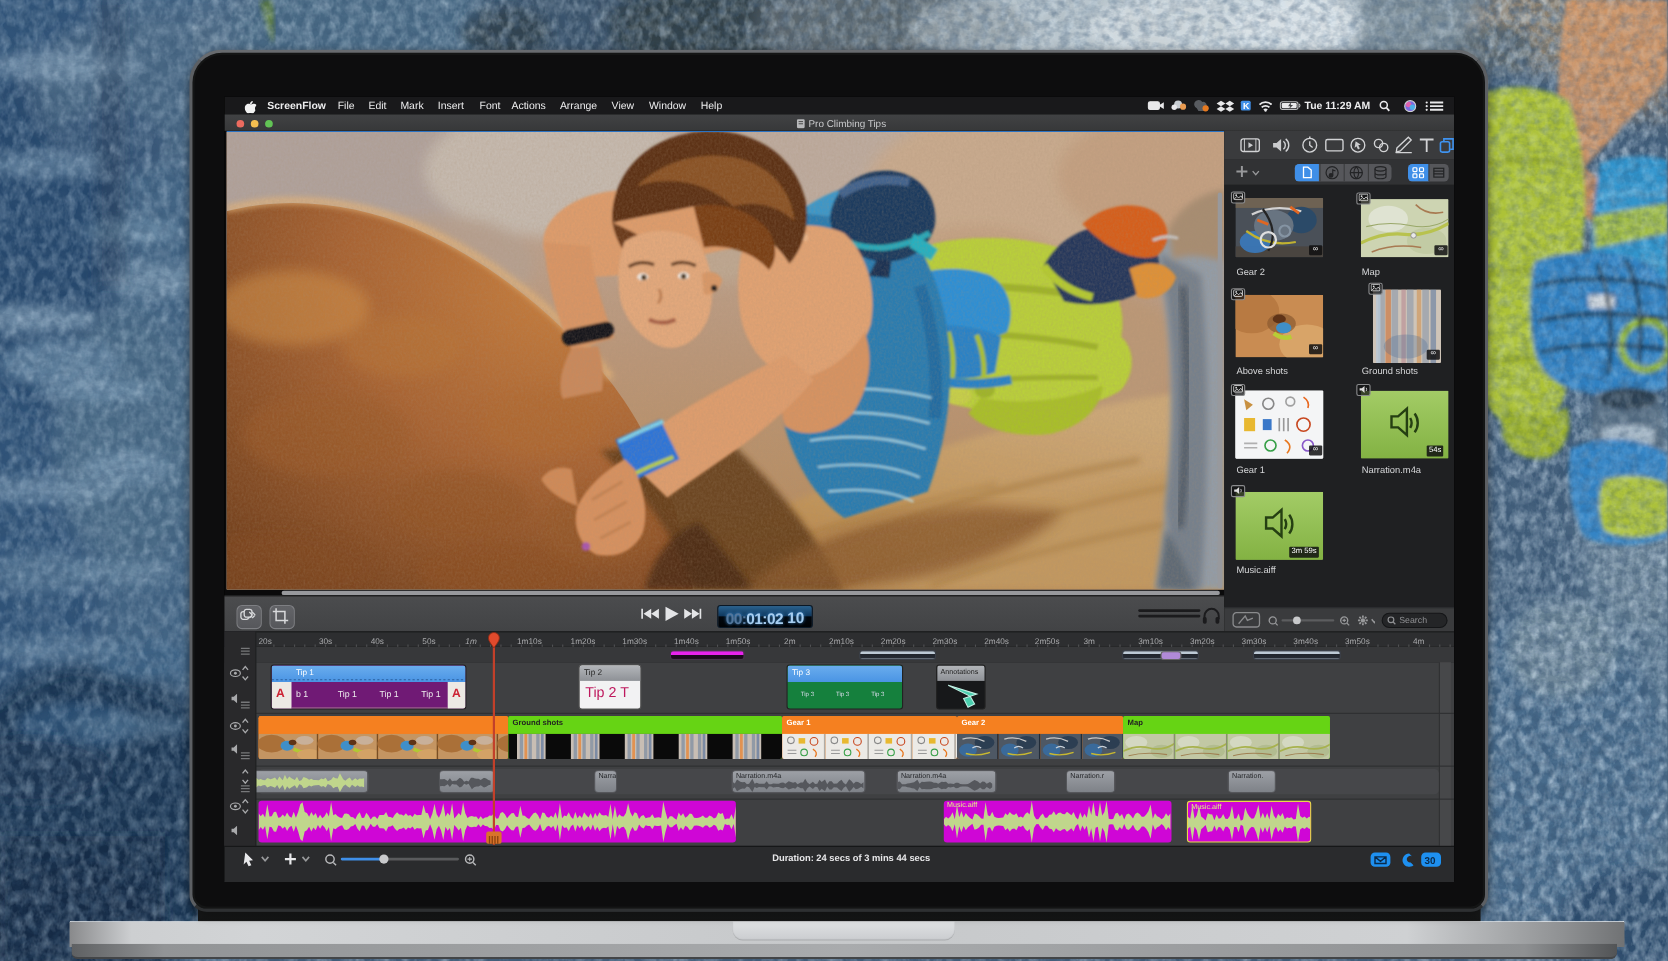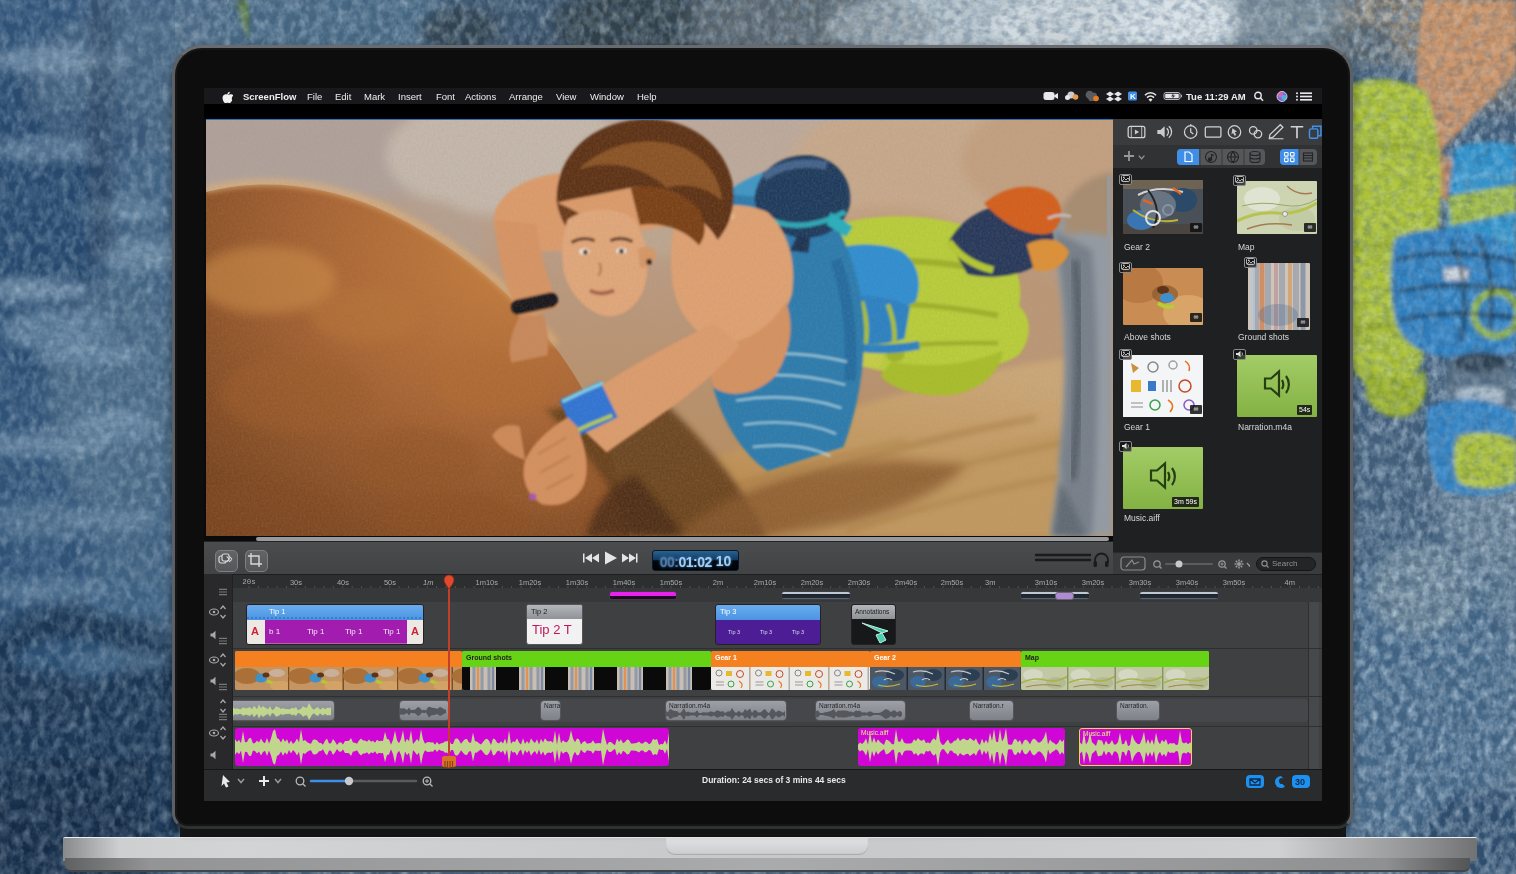--- a/index.html
+++ b/index.html
@@ -248,20 +248,31 @@
             <path d="M48,5.5 h12"></path>
             <path d="M48,8.8 h12"></path>
           </g>
           <g fill="#e8e8ea">
             <circle cx="45" cy="2.2" r="1"></circle>
             <circle cx="45" cy="5.5" r="1"></circle>
             <circle cx="45" cy="8.8" r="1"></circle>
           </g>
         </svg>
       </div>
+<div id="titlebar">
+        <span class="tl" style="left:11px;background:#ec6b5f;"></span>
+        <span class="tl" style="left:24px;background:#f5bf50;"></span>
+        <span class="tl" style="left:37px;background:#62c455;"></span>
+        <svg class="abs" style="left:520px;top:3.5px" width="8" height="9">
+          <rect x="0.5" y="0.5" width="7" height="8" rx="1" fill="#b8b9bb"></rect>
+          <rect x="2" y="2" width="4" height="1" fill="#555"></rect>
+          <rect x="2" y="4" width="4" height="1" fill="#555"></rect>
+        </svg>
+        <span class="abs" style="left:531px;top:2.5px;">Pro Climbing Tips</span>
+      </div>
 <div id="canvasw">
         <div id="canvas">
 <svg width="907" height="416" viewBox="0 0 907 416">
 <defs>
  <filter id="cb6">
                 <feGaussianBlur stdDeviation="6"></feGaussianBlur>
               </filter>
  <filter id="cb3">
                 <feGaussianBlur stdDeviation="3"></feGaussianBlur>
               </filter>
@@ -672,26 +683,26 @@
           <div class="abs" style="left:143px;top:3.5px;width:60px;height:14px;background:#242527;border:1px solid #141517;border-radius:7px;color:#909194;font-size:8px;">
             <svg class="abs" style="left:4px;top:2.5px" width="9" height="9" viewBox="0 0 9 9">
               <circle cx="3.5" cy="3.5" r="2.6" fill="none" stroke="#909194" stroke-width="1.1"></circle>
               <path d="M5.5,5.5 l2,2" stroke="#909194" stroke-width="1.1"></path>
             </svg>
             <span class="abs" style="left:15px;top:1.5px;">Search</span>
           </div>
         </div>
       </div>
 <div id="ruler">
-        <span class="abs" style="left:31px;top:2.5px;width:28px;text-align:center;font-family:Liberation Mono, monospace;">20s</span>
+        <span class="abs" style="left:31px;top:2.5px;width:28px;">20s</span>
         <span class="abs" style="left:78px;top:2.5px;width:28px;text-align:center;">30s</span>
         <span class="abs" style="left:125px;top:2.5px;width:28px;text-align:center;">40s</span>
         <span class="abs" style="left:172px;top:2.5px;width:28px;text-align:center;">50s</span>
         <span class="abs" style="left:219px;top:2.5px;width:28px;font-style:italic;">1m</span>
-        <span class="abs" style="left:266px;top:2.5px;width:28px;text-align:right;">1m10s</span>
+        <span class="abs" style="left:266px;top:2.5px;width:28px;text-align:left;">1m10s</span>
         <span class="abs" style="left:312px;top:2.5px;width:28px;text-align:center;">1m20s</span>
         <span class="abs" style="left:359px;top:2.5px;width:28px;text-align:center;">1m30s</span>
         <span class="abs" style="left:406px;top:2.5px;width:28px;text-align:center;">1m40s</span>
         <span class="abs" style="left:453px;top:2.5px;width:28px;text-align:center;">1m50s</span>
         <span class="abs" style="left:500px;top:2.5px;width:28px;text-align:center;">2m</span>
         <span class="abs" style="left:547px;top:2.5px;width:28px;text-align:center;">2m10s</span>
         <span class="abs" style="left:594px;top:2.5px;width:28px;text-align:center;">2m20s</span>
         <span class="abs" style="left:641px;top:2.5px;width:28px;text-align:center;">2m30s</span>
         <span class="abs" style="left:688px;top:2.5px;width:28px;text-align:center;">2m40s</span>
         <span class="abs" style="left:734px;top:2.5px;width:28px;text-align:center;">2m50s</span>
@@ -824,21 +835,21 @@
       </div>
 <div id="ministrip">
         <div class="abs" style="left:405px;top:2.5px;width:68px;height:9px;border-radius:3px;background:linear-gradient(#e822ee 55%,#1c0a1e 55%);border:1px solid #45364a;"></div>
         <div class="abs" style="left:577px;top:2.5px;width:70px;height:9px;border-radius:3px;background:linear-gradient(#bcc9d5 30%,#20242c 30%,#252a33 85%,#8a96a2 100%);border:1px solid #3a3f48;"></div>
         <div class="abs" style="left:816px;top:2.5px;width:70px;height:9px;border-radius:3px;background:linear-gradient(#bcc9d5 30%,#20242c 30%,#252a33 85%,#8a96a2 100%);border:1px solid #3a3f48;"></div>
         <div class="abs" style="left:851px;top:4px;width:19px;height:8px;border-radius:3px;background:#b08ad8;border:1px solid #666;z-index:2;"></div>
         <div class="abs" style="left:935px;top:2.5px;width:80px;height:9px;border-radius:3px;background:linear-gradient(#bcc9d5 30%,#20242c 30%,#252a33 85%,#8a96a2 100%);border:1px solid #3a3f48;"></div>
       </div>
 <div id="timeline">
         <div class="abs" style="left:1104px;top:0;width:11px;height:167px;background:#47484a;border-left:1px solid #2e2f31;"></div>
-        <div class="clip" style="left:42px;top:2px;width:178px;height:41px;background:#a21caf;border:1px solid #222;">
+        <div class="clip" style="left:42px;top:2px;width:178px;height:41px;background:#701a75;border:1px solid #222;">
           <div class="abs" style="left:0;top:0;width:178px;height:15px;background:linear-gradient(#6aaded,#4a94e4);font-size:7.5px;color:#fff;">
             <span class="abs" style="left:22px;top:2px;">Tip 1</span>
             <svg class="abs" style="left:0;top:12px" width="178" height="2">
               <path d="M0,1 H178" stroke="#2a5f9f" stroke-width="1" stroke-dasharray="2,2"></path>
             </svg>
           </div>
           <div class="abs" style="left:0;top:15px;width:18px;height:25px;background:#ece9e4;">
             <span class="abs" style="left:4px;top:5px;color:#c23;font-size:11px;font-weight:bold;">A</span>
           </div>
           <div class="abs" style="left:160px;top:15px;width:18px;height:25px;background:#ece9e4;">
@@ -849,21 +860,21 @@
           <span class="abs" style="left:98px;top:22px;color:#eee;font-size:8px;">Tip 1</span>
           <span class="abs" style="left:136px;top:22px;color:#eee;font-size:8px;">Tip 1</span>
           <div class="abs" style="left:18px;top:38px;width:142px;height:2px;background:#caa;opacity:0.5;"></div>
         </div>
         <div class="clip" style="left:322px;top:2px;width:57px;height:41px;background:#f2f2f3;border:1px solid #555;">
           <div class="abs ghead" style="left:0;top:0;width:57px;height:14px;font-size:7.5px;">
             <span class="abs" style="left:4px;top:2px;">Tip 2</span>
           </div>
           <span class="abs" style="left:5px;top:17px;color:#be185d;font-size:13px;font-family:'Liberation Sans';">Tip 2  T</span>
         </div>
-        <div class="clip" style="left:511px;top:2px;width:106px;height:41px;background:#4c1d95;border:1px solid #222;">
+        <div class="clip" style="left:511px;top:2px;width:106px;height:41px;background:#15803d;border:1px solid #222;">
           <div class="abs" style="left:0;top:0;width:106px;height:15px;background:linear-gradient(#6aaded,#4a94e4);font-size:7.5px;color:#fff;">
             <span class="abs" style="left:4px;top:2px;">Tip 3</span>
           </div>
           <span class="abs" style="left:12px;top:24px;color:#dde;font-size:5.5px;">Tip 3</span>
           <span class="abs" style="left:44px;top:24px;color:#dde;font-size:5.5px;">Tip 3</span>
           <span class="abs" style="left:76px;top:24px;color:#dde;font-size:5.5px;">Tip 3</span>
         </div>
         <div class="clip" style="left:647px;top:2px;width:45px;height:41px;background:#17181a;border:1px solid #222;">
           <div class="abs ghead" style="left:0;top:0;width:45px;height:14px;font-size:6.5px;">
             <span class="abs" style="left:3px;top:2.5px;">Annotations</span>

